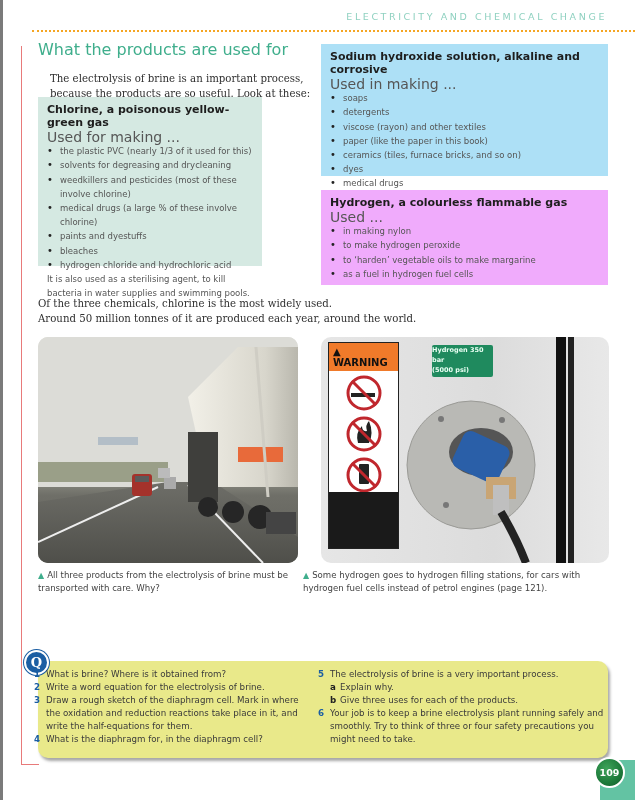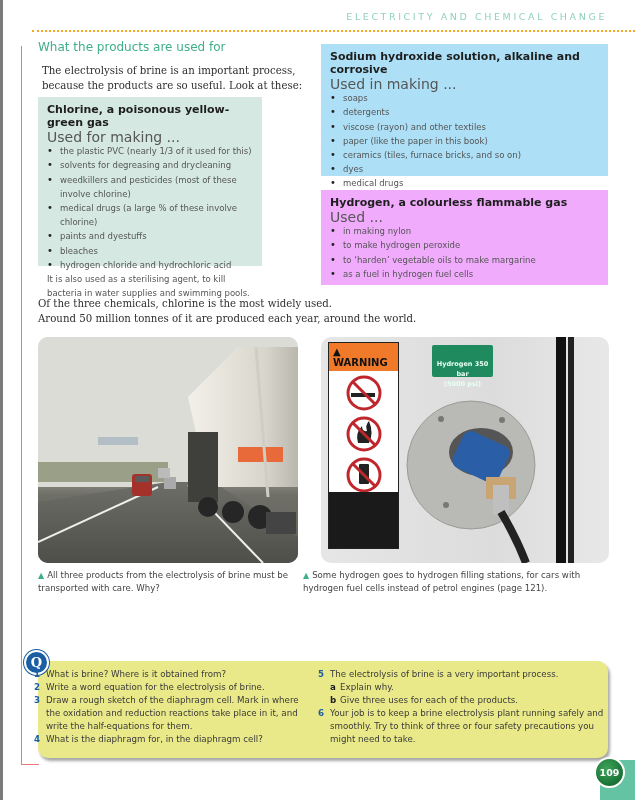--- a/index.html
+++ b/index.html
@@ -17,21 +17,21 @@
   }
   .dotted-rule {
     position: absolute; left: 32px; right: 0; top: 30px; height: 0;
     border-top: 2px dotted #f5a623;
   }
   .margin-rule-v { position: absolute; left: 21px; top: 46px; width: 1px; height: 719px; background: #e87a7a; }
   .margin-rule-h { position: absolute; left: 21px; top: 764px; width: 18px; height: 1px; background: #e87a7a; }
 
   .section-title {
     position: absolute; left: 38px; top: 40px;
-    font-family: "DejaVu Sans", sans-serif; font-size: 12px; color: #3fae8c;
+    font-family: "DejaVu Sans", sans-serif; font-size: 16px; color: #3fae8c;
   }
   .intro {
     position: absolute; left: 38px; top: 59px; width: 280px;
     font-family: "DejaVu Serif", serif; font-size: 10.2px; line-height: 15px; color: #2f2f2f;
   }
   .box { position: absolute; box-sizing: border-box; padding: 6px 10px 6px 9px; }
   .box h3 { margin: 0 0 1px 0; font-size: 11px; font-weight: bold; color: #1e1e1e; }
   .box .lead { font-size: 14px; color: #555; line-height: 14.2px; }
   .box ul { list-style: none; margin: 0; padding: 0; }
   .box li { font-size: 8.5px; color: #555; line-height: 14.2px; padding-left: 13px; position: relative; }
@@ -89,21 +89,21 @@
 </head>
 <body>
 
 <div class="page-edge"></div>
 <div class="running-head">ELECTRICITY AND CHEMICAL CHANGE</div>
 <div class="dotted-rule"></div>
 <div class="margin-rule-v"></div>
 <div class="margin-rule-h"></div>
 
 <h2 class="section-title" style="margin:0;font-weight:normal">What the products are used for</h2>
-<p class="intro" style="margin:4px">The electrolysis of brine is an important process, because the products are so useful. Look at these:</p>
+<p class="intro" style="margin:12px">The electrolysis of brine is an important process, because the products are so useful. Look at these:</p>
 
 <div class="box box-chlorine">
   <h3>Chlorine, a poisonous yellow-green gas</h3>
   <div class="lead">Used for making ...</div>
   <ul>
     <li>the plastic PVC (nearly 1/3 of it used for this)</li>
     <li>solvents for degreasing and drycleaning</li>
     <li>weedkillers and pesticides (most of these involve chlorine)</li>
     <li>medical drugs (a large % of these involve chlorine)</li>
     <li>paints and dyestuffs</li>
@@ -195,21 +195,21 @@
         <line x1="23" y1="51" x2="47" y2="75" stroke="#c0272d" stroke-width="3"></line>
       </g>
       <g>
         <circle cx="35" cy="104" r="16" fill="none" stroke="#c0272d" stroke-width="3"></circle>
         <rect x="30" y="93" width="10" height="20" rx="1" fill="#222"></rect>
         <line x1="23" y1="92" x2="47" y2="116" stroke="#c0272d" stroke-width="3"></line>
       </g>
     </svg>
     <div style="position:absolute;left:0;right:0;bottom:0;height:56px;background:#1a1a1a;"></div>
   </div>
-  <div style="position:absolute;left:111px;top:8px;width:61px;height:32px;background:#1f8a5e;border-radius:2px;color:#e8fff3;font-size:6.5px;font-weight:bold;text-align:center;line-height:10px;padding-top:14px;box-sizing:border-box;">
+  <div style="position:absolute;left:111px;top:8px;width:61px;height:32px;background:#1f8a5e;border-radius:2px;color:#e8fff3;font-size:6.5px;font-weight:bold;line-height:10px;padding-top:0;box-sizing:border-box;">
     <div>Hydrogen 350 bar</div>
     <div>(5000 psi)</div>
   </div>
   <svg width="288" height="226" viewBox="0 0 288 226" style="position:absolute;left:0;top:0;">
     <circle cx="150" cy="128" r="64" fill="#b9b9b5" stroke="#9a9a96" stroke-width="1"></circle>
     <circle cx="120" cy="82" r="3" fill="#777"></circle>
     <circle cx="181" cy="83" r="3" fill="#777"></circle>
     <circle cx="125" cy="168" r="3" fill="#777"></circle>
     <ellipse cx="160" cy="115" rx="32" ry="24" fill="#555"></ellipse>
     <rect x="135" y="100" width="50" height="40" rx="8" fill="#2a5fa8" transform="rotate(25 160 120)"></rect>

